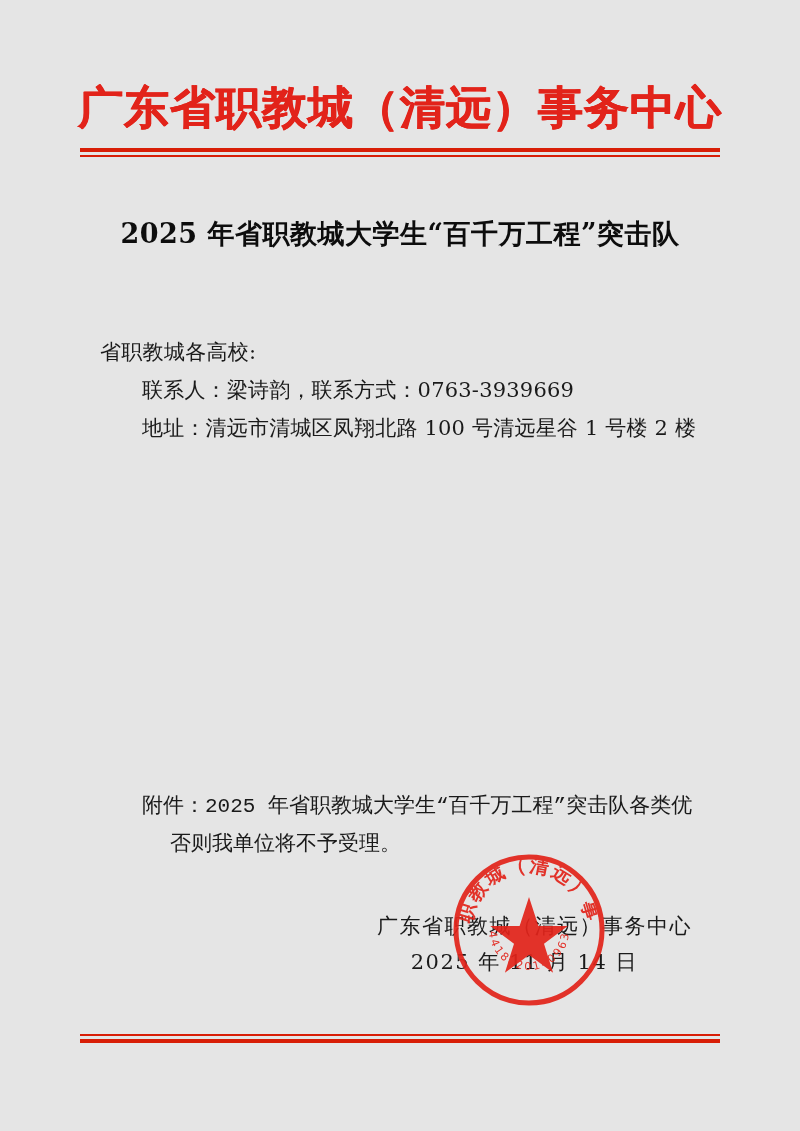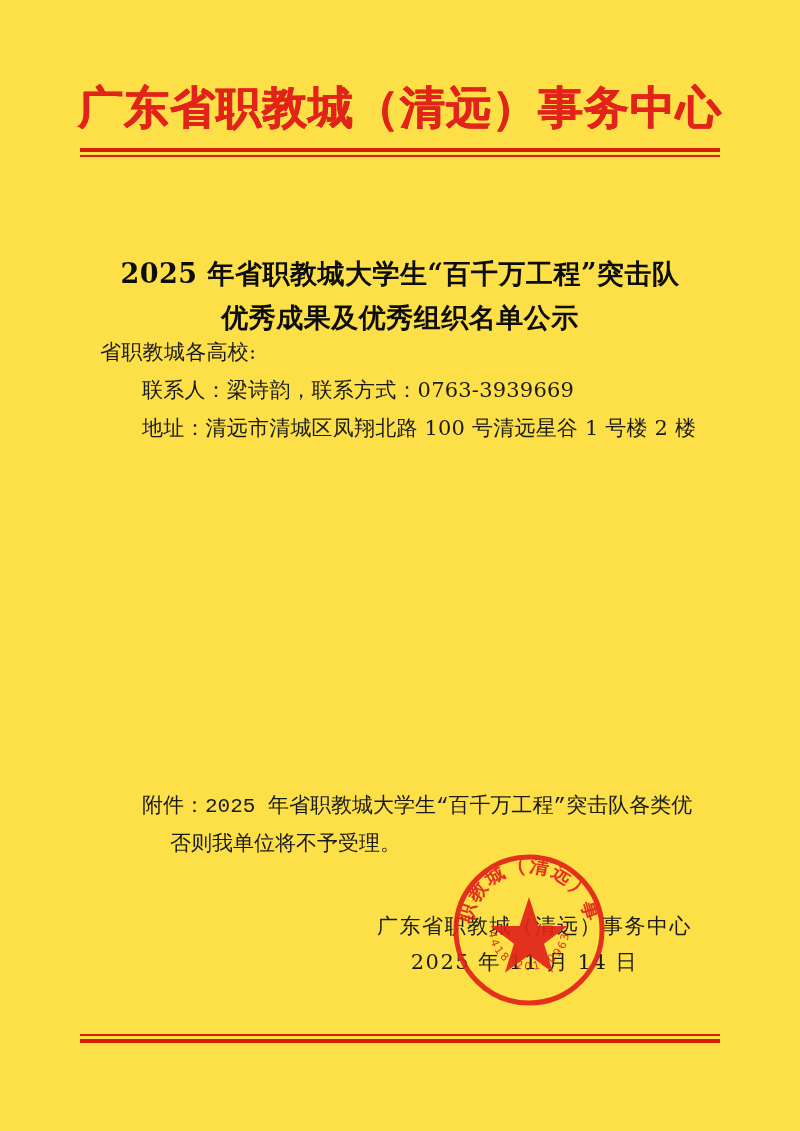--- a/index.html
+++ b/index.html
@@ -12,21 +12,21 @@
     height: 1131px;
     position: relative;
     font-family: "DejaVu Serif", "Liberation Serif", serif;
     overflow: hidden;
   }
   .page {
     position: absolute;
     left: 0; top: 0;
     width: 800px;
     height: 1131px;
-    background: #fde047;
+    background: #e5e5e5;
   }
 
   
   .doc-header {
     position: absolute;
     left: 0;
     top: 78px;
     width: 800px;
     text-align: center;
   }
@@ -67,21 +67,20 @@
     left: 100px;
     top: 212px;
     width: 600px;
     text-align: center;
     font-family: "DejaVu Serif", "Liberation Serif", serif;
     font-weight: bold;
     font-size: 27px;
     line-height: 44px;
     color: #0d0d0d;
     letter-spacing: 0.5px;
-    margin-top: 40px;
   }
   .doc-title .tline { display: block; }
 
   
   .body-block {
     position: absolute;
     left: 100px;
     top: 333px;
     width: 602px;
     font-family: "DejaVu Serif", "Liberation Serif", serif;
@@ -172,21 +171,20 @@
   </div>
 
   <div class="header-rules">
     <div class="rule-thick"></div>
     <div class="rule-gap"></div>
     <div class="rule-thin"></div>
   </div>
 
   <div class="doc-title">
     <span class="tline">2025 年省职教城大学生“百千万工程”突击队</span>
-    <span class="tline">优秀成果及优秀组织名单公示</span>
   </div>
 
   <div class="body-block">
     <div class="salutation">省职教城各高校:</div>
     <div class="contact-line">联系人：梁诗韵，联系方式：0763-3939669</div>
     <div class="contact-line">地址：清远市清城区凤翔北路 100 号清远星谷 1 号楼 2 楼</div>
   </div>
 
   <div class="attach-block">
     <div>附件：2025 年省职教城大学生“百千万工程”突击队各类优</div>

